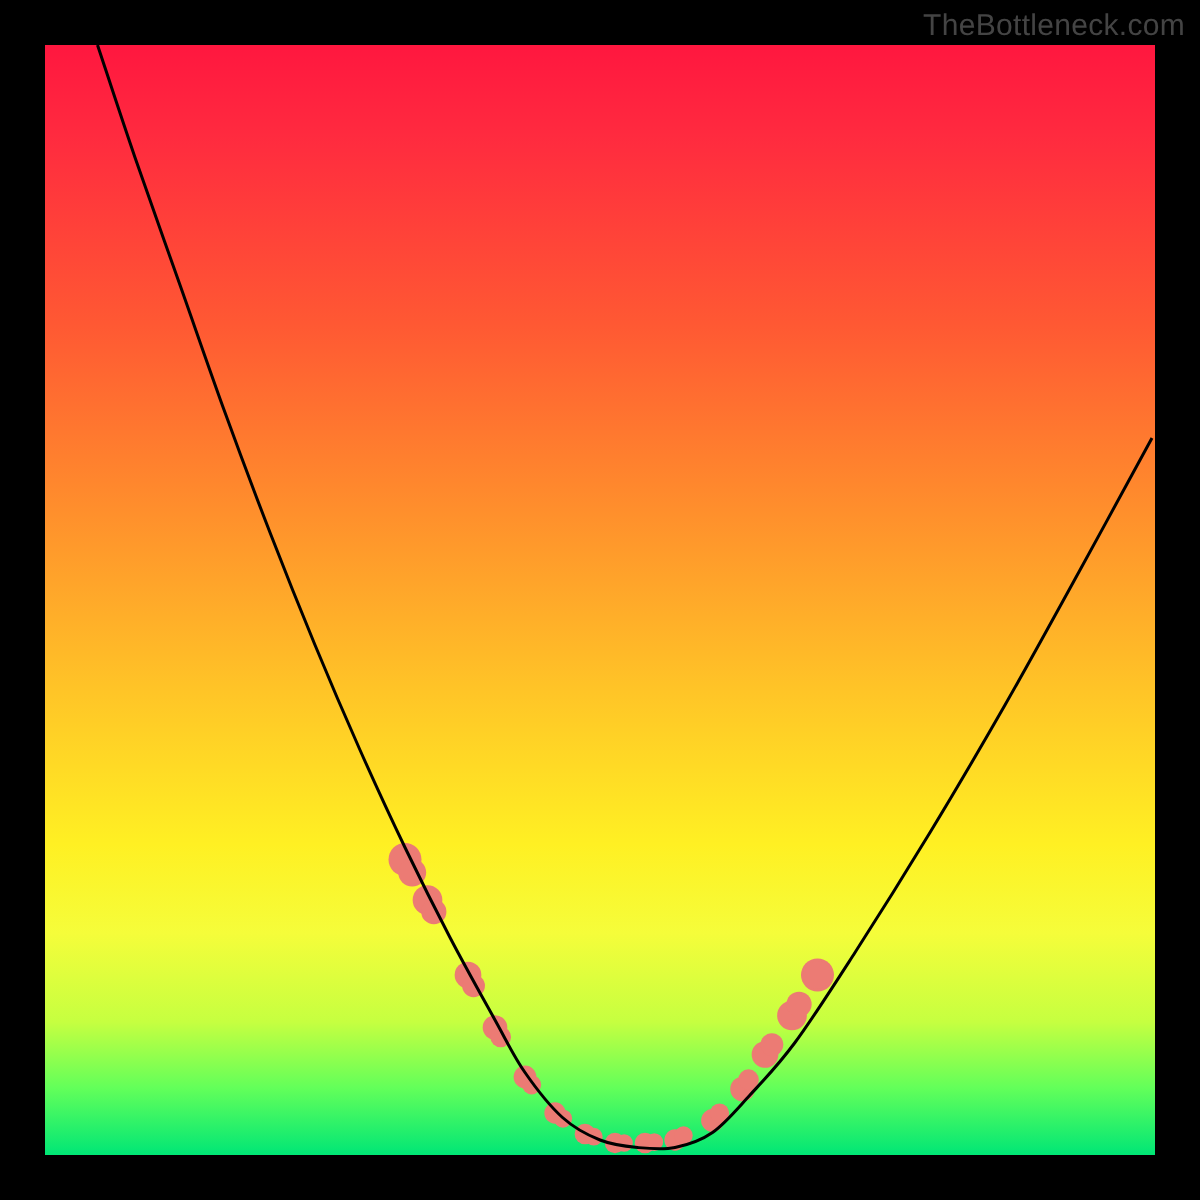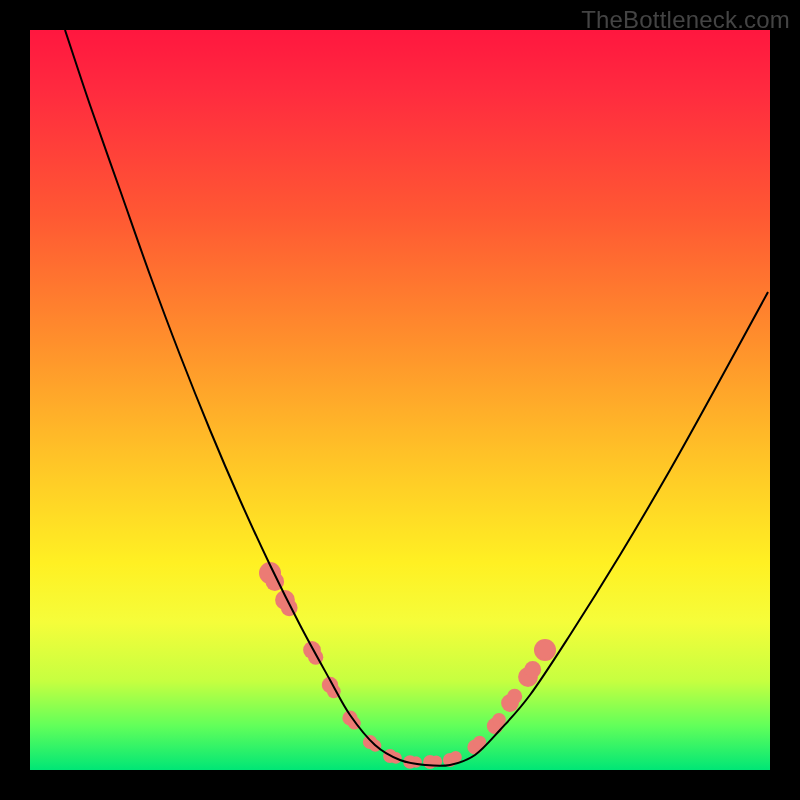--- a/index.html
+++ b/index.html
@@ -38,21 +38,21 @@
       #c6ff40 88%,
       #62ff5a 94%,
       #00e676 100%
     );
   }
   .watermark {
     position: absolute;
     top: 6px;
     right: 10px;
     color: #444;
-    font-size: 24px;
+    font-size: 20px;
     font-weight: 400;
     letter-spacing: 0.2px;
     user-select: none;
   }
   
   svg.curve-layer {
     position: absolute;
     left: 0;
     top: 0;
   }

